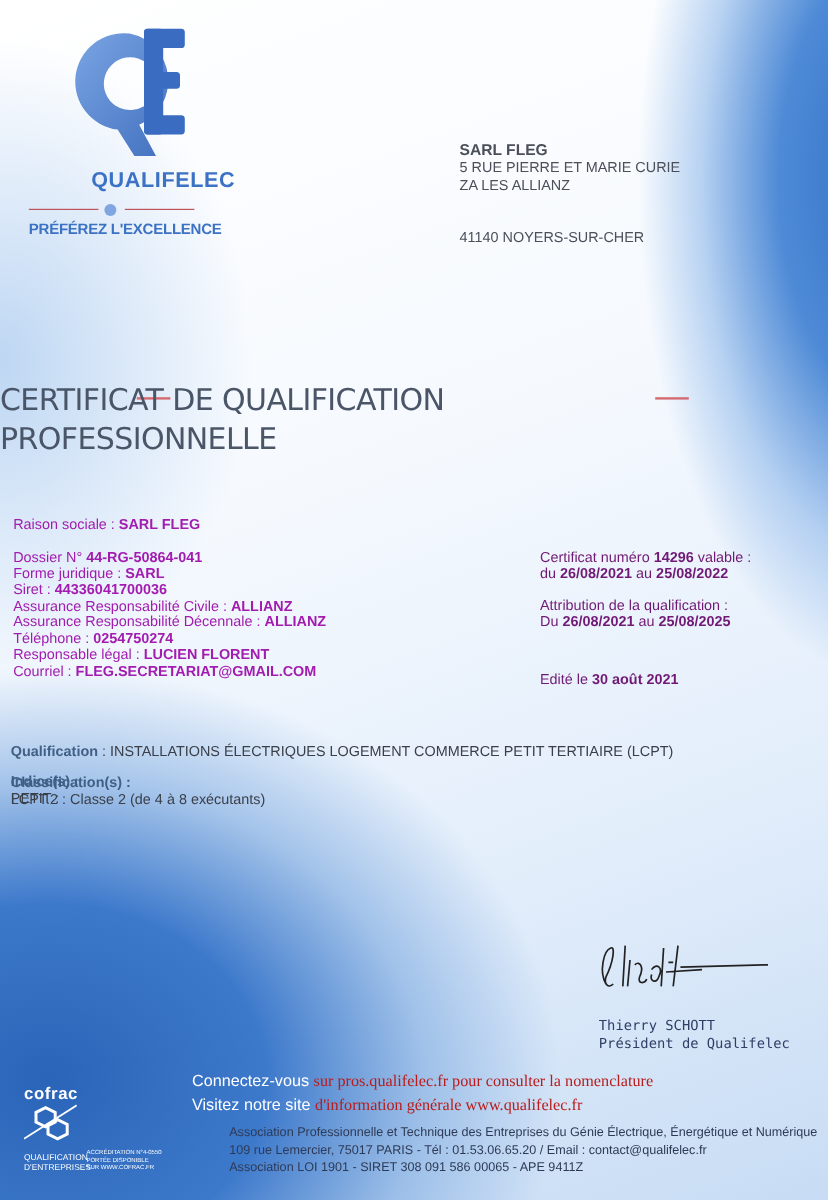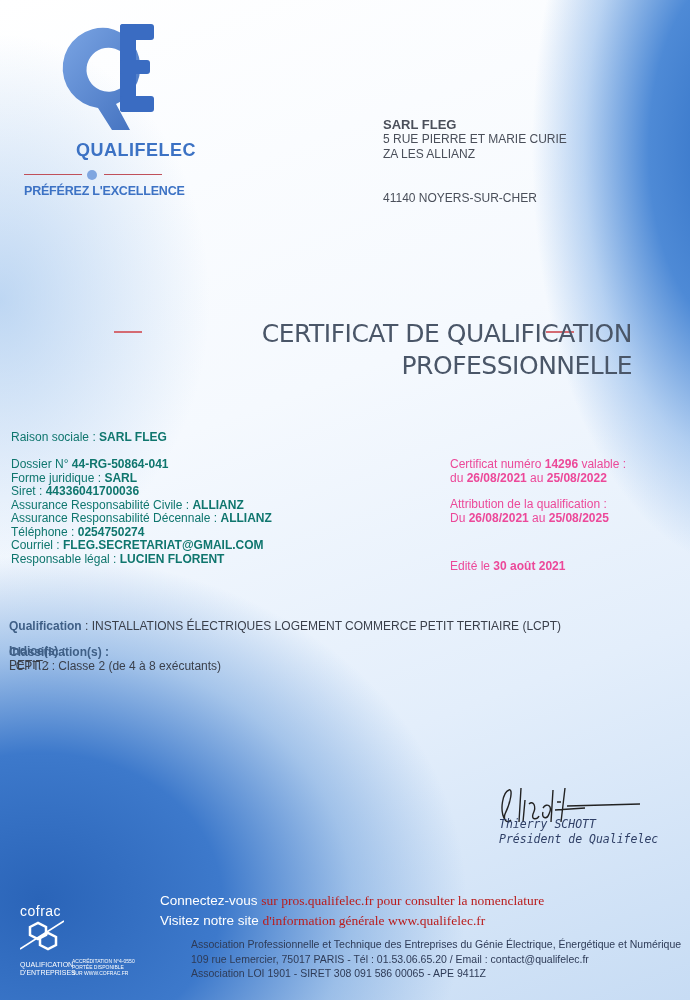--- a/index.html
+++ b/index.html
@@ -21,39 +21,39 @@
   .logo-rule .line.l { left: 0; } .logo-rule .line.r { right: 0; }
   .logo-rule .dot { position: absolute; left: 63px; top: 0; width: 10px; height: 10px; border-radius: 50%; background: #7fa6e0; }
   .logo-tag { left: 24px; top: 184px; font-size: 12.5px; font-weight: bold; color: #3c72c4; letter-spacing: -0.2px; }
 
   
   .addr { left: 383px; top: 117px; font-size: 12px; line-height: 15px; color: #4a4f5a; }
   .addr .name { font-weight: bold; font-size: 13px; }
   .addr .city { margin-top: 29px; }
 
   
-  .title { left: 0; top: 318px; width: 632px; text-align: right; font-size: 25px; line-height: 32px; color: #4a5668; font-family: "DejaVu Sans", sans-serif; font-weight: normal; letter-spacing: -0.5px; }
+  .title { left: 0; top: 318px; width: 632px; text-align: left; font-size: 25px; line-height: 32px; color: #4a5668; font-family: "DejaVu Sans", sans-serif; font-weight: normal; letter-spacing: -0.5px; }
   .title-dash { top: 331px; width: 28px; height: 2px; background: #d46a72; }
 
   
-  .info { left: 11px; font-size: 12px; line-height: 13.5px; color: #0f766e; }
+  .info { left: 11px; font-size: 12px; line-height: 13.5px; color: #a21caf; }
   .info b { font-weight: bold; }
-  .right-info { left: 450px; font-size: 12px; line-height: 13.5px; color: #ec4899; }
+  .right-info { left: 450px; font-size: 12px; line-height: 13.5px; color: #701a75; }
 
   
   .qual { left: 9px; font-size: 12px; line-height: 13.5px; color: #3a3f4a; }
   .qual .lbl { color: #3f5f86; font-weight: bold; }
 
   
   .sig { left: 495px; top: 780px; width: 150px; height: 50px; }
-  .sig-name { left: 499px; top: 817px; font-size: 12.5px; line-height: 15px; color: #2f3f66; font-family: "DejaVu Sans Mono", monospace; font-size: 11.5px; font-style: italic; }
+  .sig-name { left: 499px; top: 847px; font-size: 12.5px; line-height: 15px; color: #2f3f66; font-family: "DejaVu Sans Mono", monospace; font-size: 11.5px; }
 
   
   .cofrac { left: 20px; top: 903px; width: 50px; color: #fff; }
-  .cofrac .c-title { font-weight: normal; font-size: 14px; letter-spacing: 0.5px; }
+  .cofrac .c-title { font-weight: bold; font-size: 14px; letter-spacing: 0.5px; }
   .cofrac .c-sub { font-size: 7px; line-height: 8px; margin-top: 4px; white-space: nowrap; }
   .cofrac-acc { left: 72px; top: 958px; font-size: 5px; line-height: 6px; color: #fff; white-space: nowrap; }
   .foot1 { left: 160px; top: 891px; font-size: 13.5px; line-height: 20px; color: #fff; }
   .foot1 .pink { color: #b91c1c; font-family: Liberation Serif, serif; }
   .foot2 { left: 160px; top: 937px; font-size: 10.5px; line-height: 14.5px; color: #2e3b57; margin-left: 31px; }
 </style>
 </head>
 <body>
 
 <div class="abs logo-mark">
@@ -96,22 +96,22 @@
 <div class="abs info" style="top:431px;">
   <span>Raison sociale : </span><b>SARL FLEG</b>
 </div>
 <div class="abs info" style="top:458px;">
   <div><span>Dossier N° </span><b>44-RG-50864-041</b></div>
   <div><span>Forme juridique : </span><b>SARL</b></div>
   <div><span>Siret : </span><b>44336041700036</b></div>
   <div><span>Assurance Responsabilité Civile : </span><b>ALLIANZ</b></div>
   <div><span>Assurance Responsabilité Décennale : </span><b>ALLIANZ</b></div>
   <div><span>Téléphone : </span><b>0254750274</b></div>
+  <div><span>Responsable légal : </span><b>LUCIEN FLORENT</b></div>
   <div><span>Courriel : </span><b>FLEG.SECRETARIAT@GMAIL.COM</b></div>
-  <div><span>Responsable légal : </span><b>LUCIEN FLORENT</b></div>
 </div>
 
 <div class="abs right-info" style="top:458px;">
   <div><span>Certificat numéro </span><b>14296</b><span> valable :</span></div>
   <div><span>du </span><b>26/08/2021</b><span> au </span><b>25/08/2022</b></div>
 </div>
 <div class="abs right-info" style="top:498px;">
   <div>Attribution de la qualification :</div>
   <div><span>Du </span><b>26/08/2021</b><span> au </span><b>25/08/2025</b></div>
 </div>

